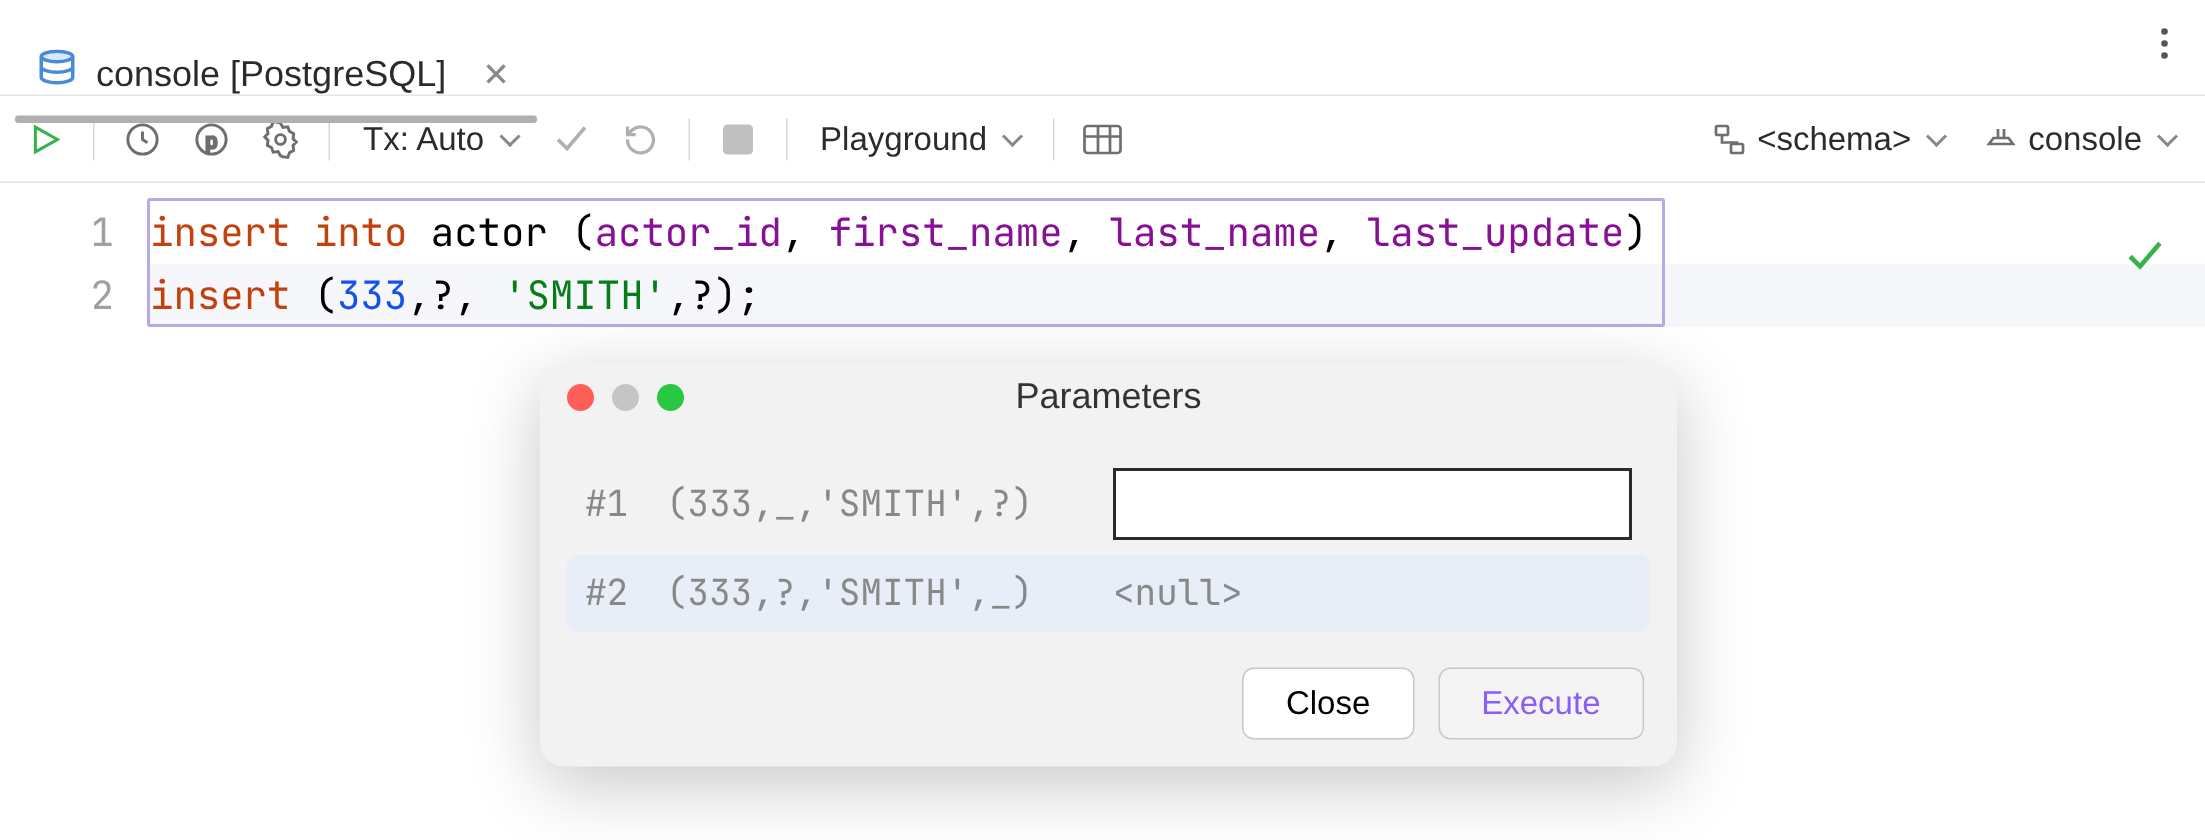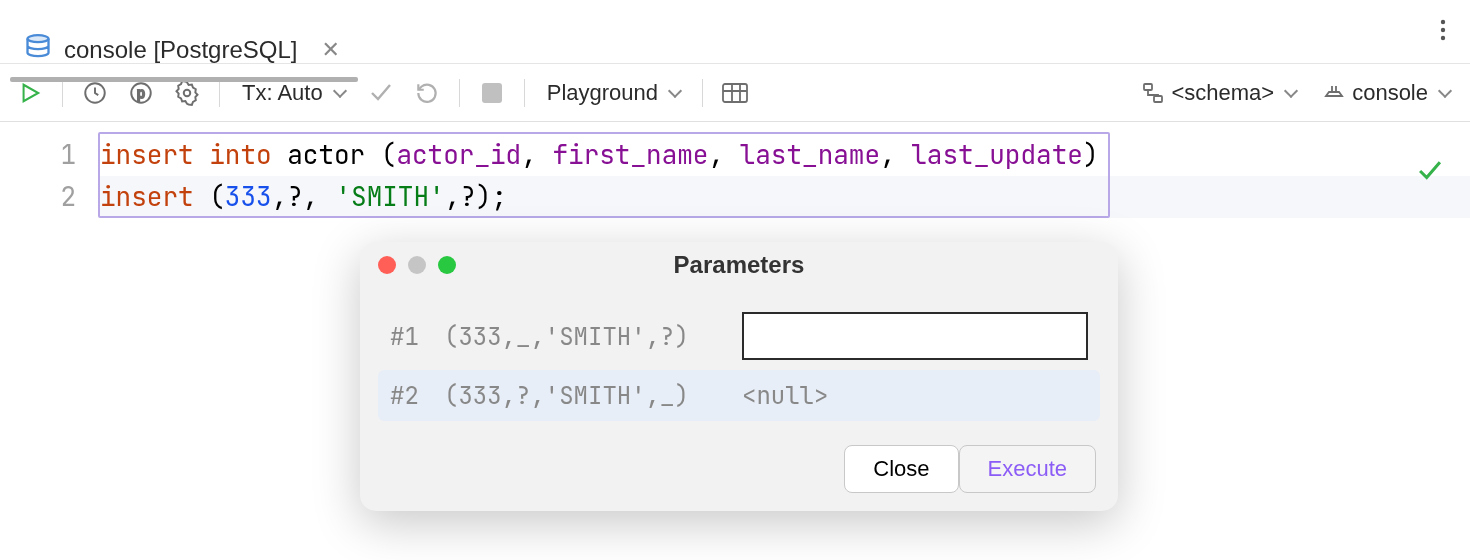--- a/index.html
+++ b/index.html
@@ -184,21 +184,21 @@
       border-radius: 50%;
     }
     .light.red { background: #ff5f57; }
     .light.grey { background: #c5c5c5; }
     .light.green { background: #28c840; }
     .dialog-title {
       position: absolute;
       left: 0; right: 0;
       text-align: center;
       font-size: 24px;
-      font-weight: 700;
+      font-weight: 400;
       color: #333;
       pointer-events: none;
     }
     .param-list {
       margin: 18px 18px 0 18px;
     }
     .param-row {
       display: flex;
       align-items: center;
       padding: 10px 12px;
@@ -219,20 +219,21 @@
       padding: 0 8px;
       font-family: inherit;
     }
     .param-value {
       flex: 1;
       color: #888;
     }
     .dialog-buttons {
       display: flex;
       justify-content: flex-end;
+      gap: 16px;
       margin: 24px 22px 0 22px;
     }
     .dlg-btn {
       padding: 10px 28px;
       font-size: 22px;
       border-radius: 8px;
       border: 1px solid #c8c8c8;
       background: #fff;
       cursor: pointer;
     }

